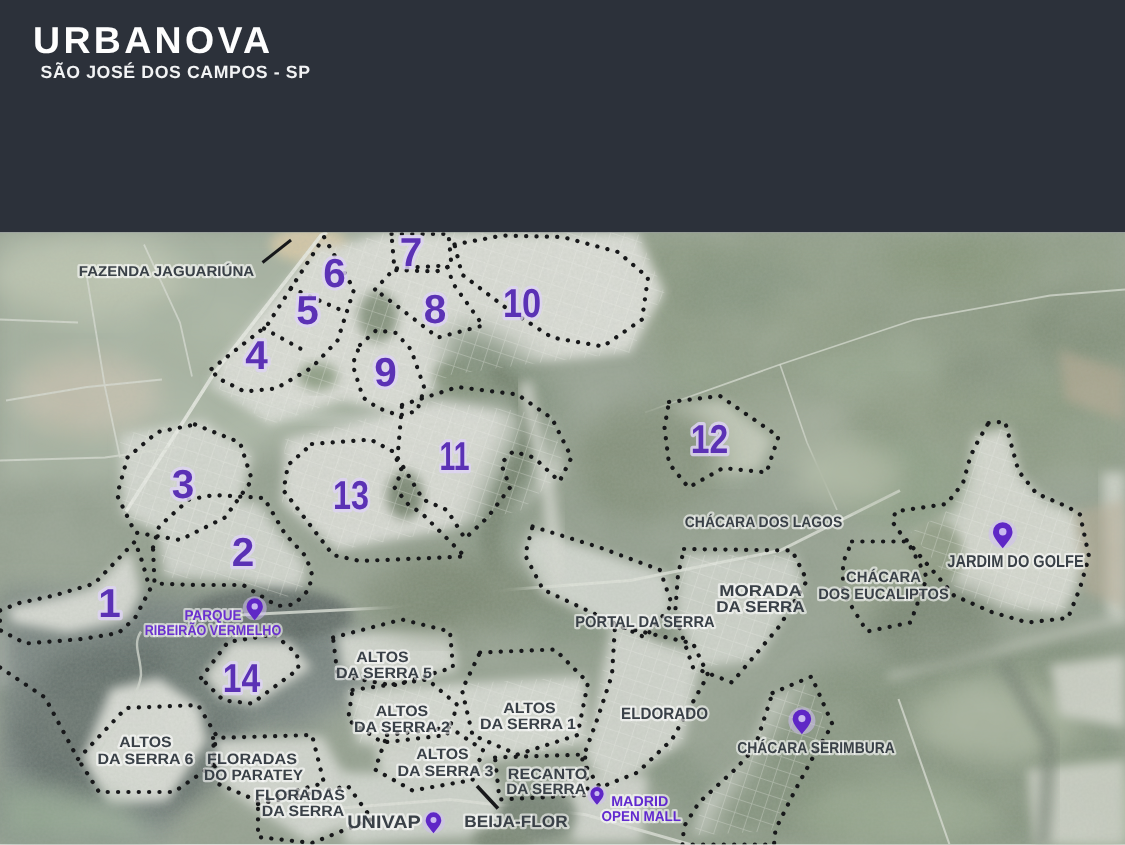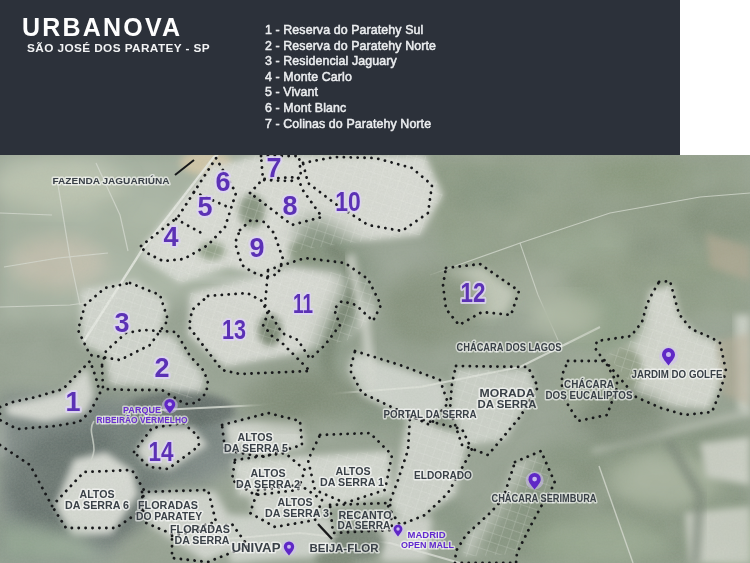--- a/index.html
+++ b/index.html
@@ -1,42 +1,33 @@
 <!DOCTYPE html>
 <html lang="pt"><head>
 <meta charset="utf-8">
 <title>Urbanova</title>
 <style>
 html,body{margin:0;padding:0;background:#fff}
 #page{position:relative;width:750px;height:563px;overflow:hidden;font-family:"Liberation Sans",sans-serif}
-#header{position:absolute;left:0;top:0;width:680px;height:155px;background:#2c313a;color:#fff}
+#header{position:absolute;left:0;top:0;width:750px;height:155px;background:#2c313a;color:#fff}
 #title{position:absolute;left:22px;top:13px;font-size:25px;font-weight:bold;letter-spacing:2.2px;color:#fefefe}
 #subtitle{position:absolute;left:27px;top:41px;font-size:11.8px;font-weight:bold;letter-spacing:0.4px;color:#f2f3f4}
 .leg{position:absolute;top:23px;font-size:12.4px;font-weight:normal;-webkit-text-stroke:0.5px #eceef0;line-height:15.6px;color:#eceef0;letter-spacing:0.1px}
 #mapsvg{position:absolute;left:0;top:155px}
 </style>
 </head>
 <body>
 <div id="page">
 
   <div id="header">
 
     <div id="title">URBANOVA</div>
 
-    <div id="subtitle">SÃO JOSÉ DOS PARATEY - SP</div>
-
-    <div class="leg" style="left:265px">
-      1 - Reserva do Paratehy Sul<br>
-      2 - Reserva do Paratehy Norte<br>
-      3 - Residencial Jaguary<br>
-      4 -  Monte Carlo<br>
-      5 - Vivant<br>
-      6 - Mont Blanc<br>
-      7 - Colinas do Paratehy Norte
-    </div>
+    <div id="subtitle">SÃO JOSÉ DOS CAMPOS - SP</div>
+
 
   </div>
 
   <svg id="mapsvg" width="750" height="408" viewBox="0 0 750 408">
     <defs>
       <filter id="soft" x="-20%" y="-20%" width="140%" height="140%">
           <feGaussianBlur stdDeviation="3.5"></feGaussianBlur>
         </filter>
       <pattern id="grid" width="9" height="9" patternUnits="userSpaceOnUse" patternTransform="rotate(18)">
           <rect width="9" height="9" fill="none"></rect>

